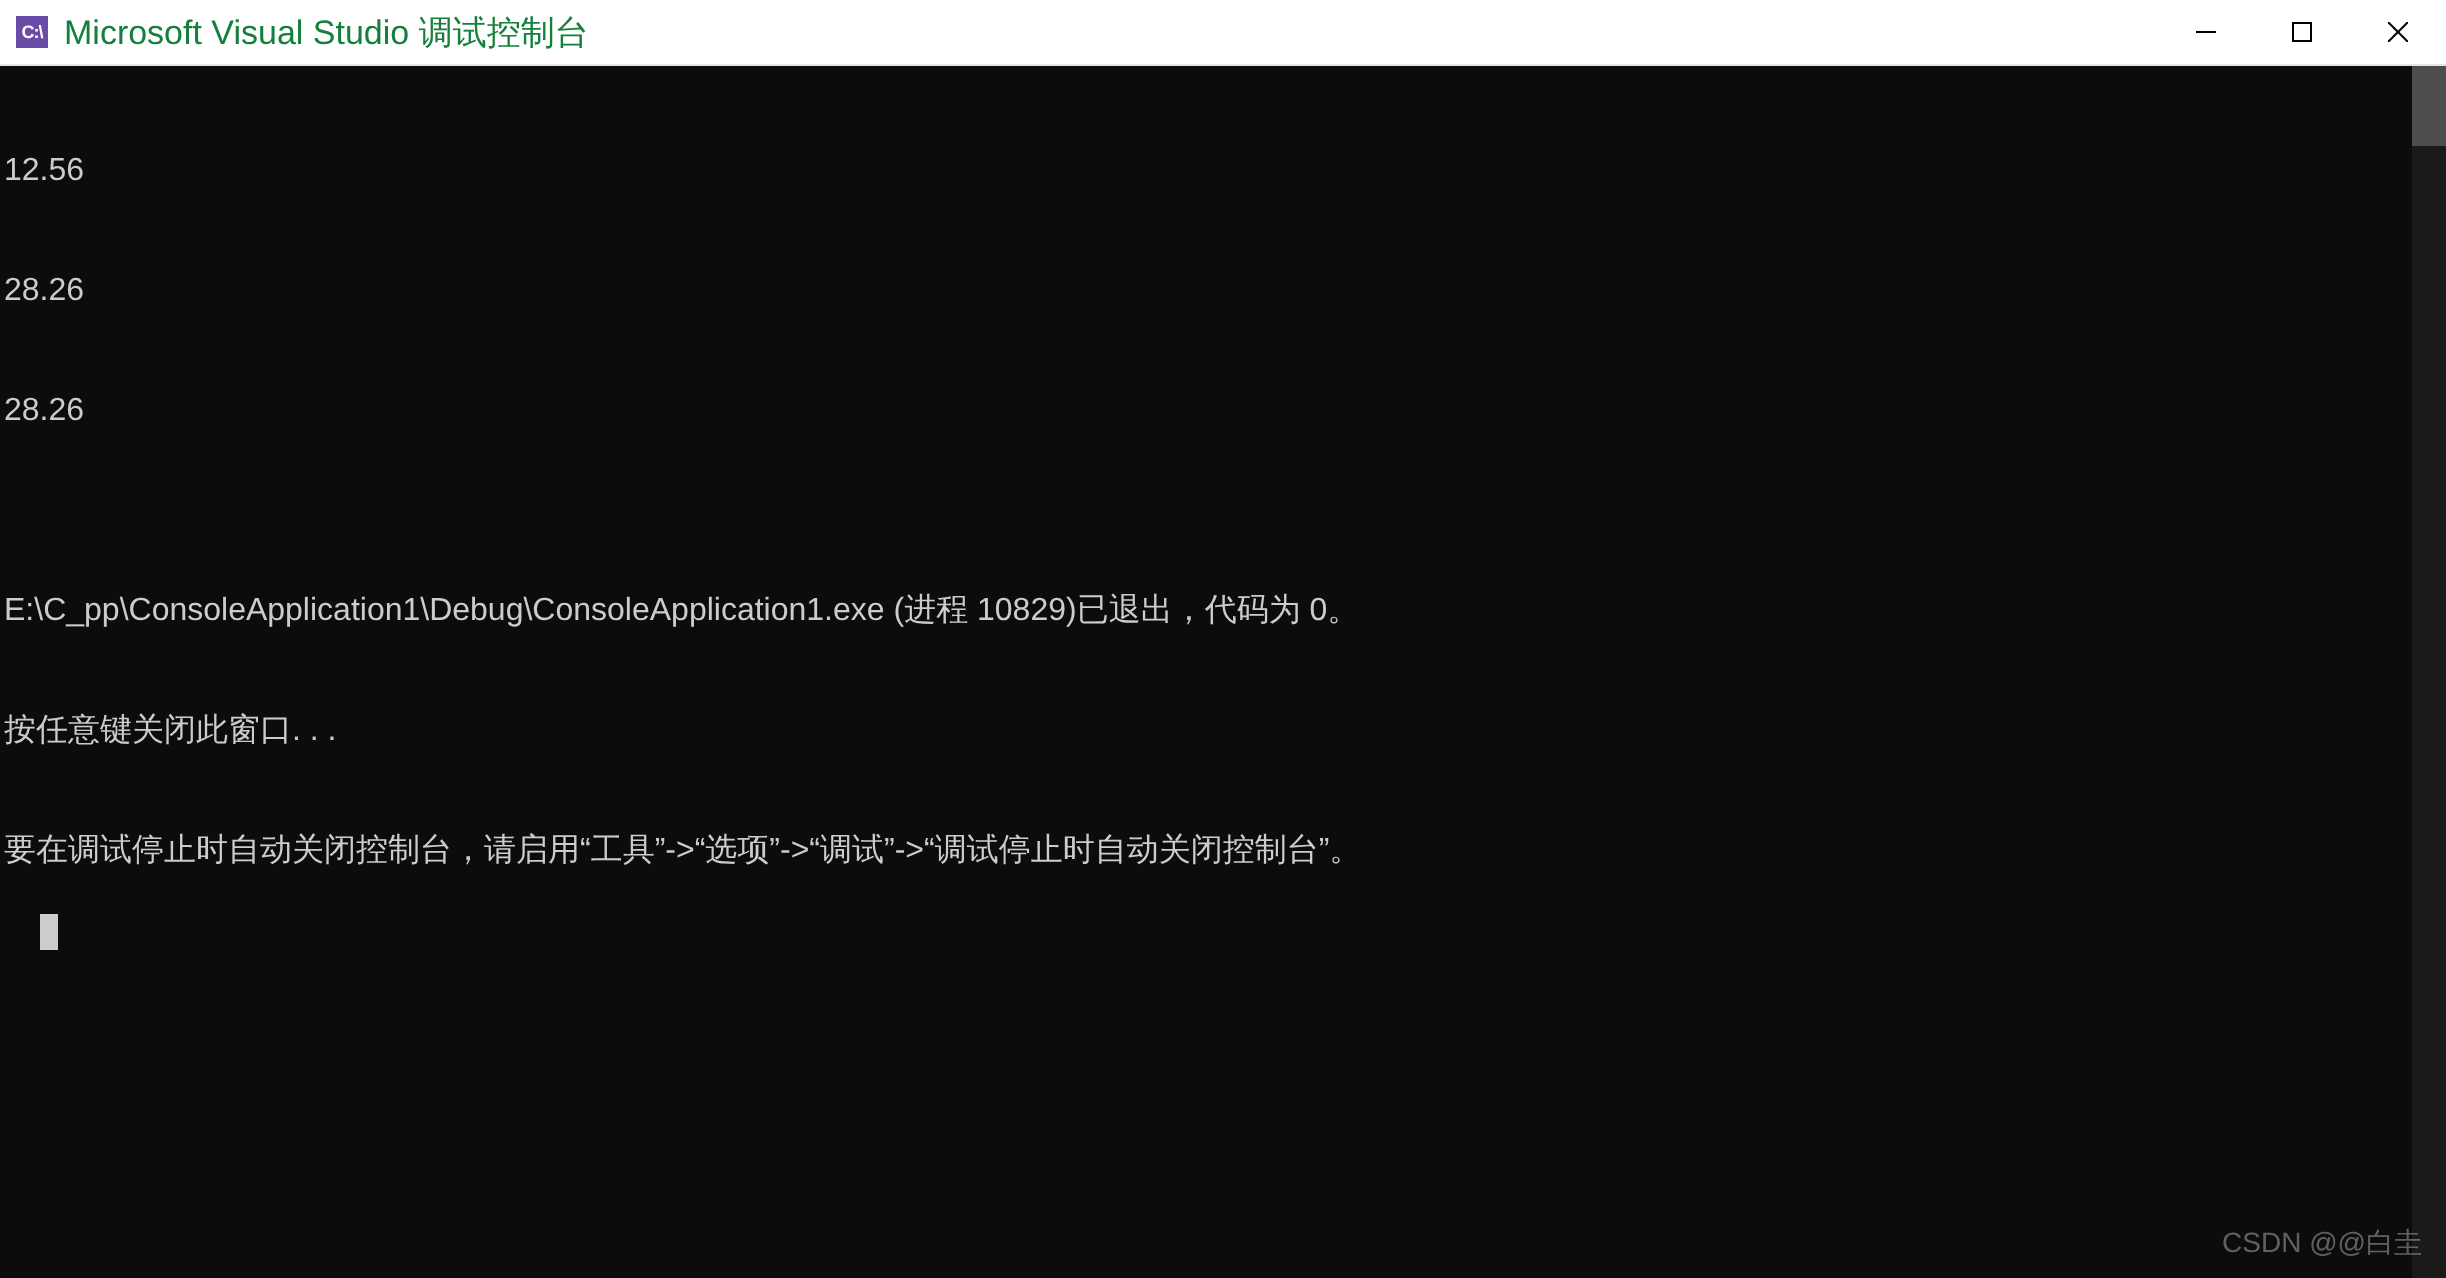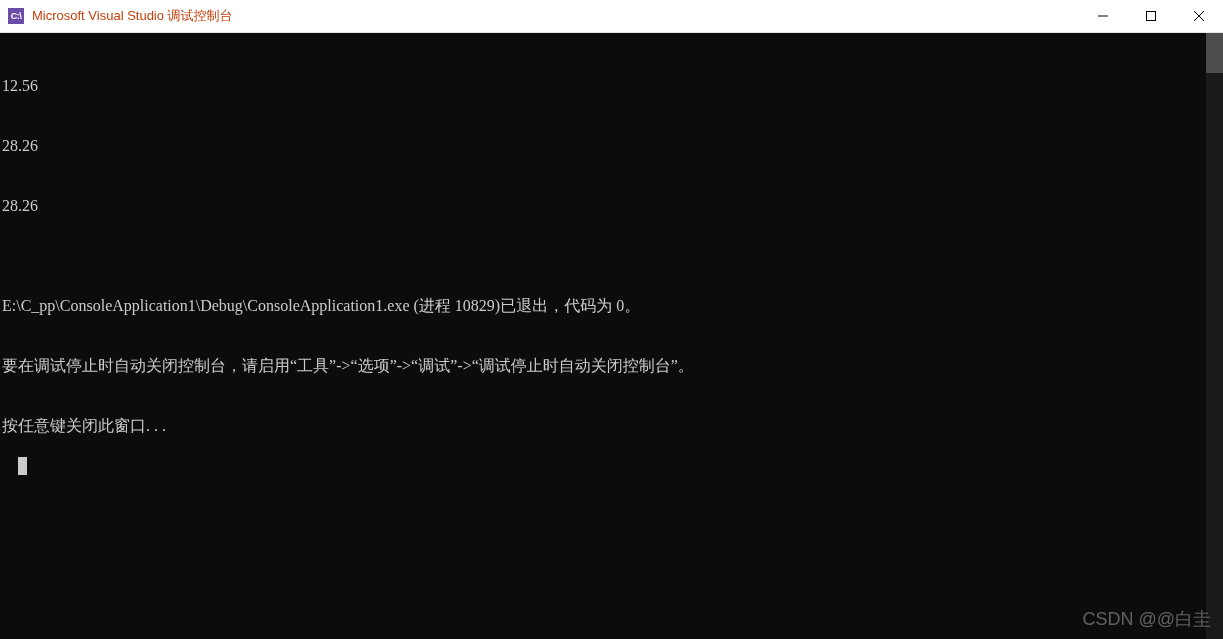--- a/index.html
+++ b/index.html
@@ -31,22 +31,22 @@
       display: inline-flex;
       align-items: center;
       justify-content: center;
       color: #ffffff;
       font-size: 9px;
       font-weight: bold;
       letter-spacing: -0.5px;
     }
     .titlebar-title {
       flex: 1;
-      font-size: 13px;
-      color: #c2410c;
+      font-size: 17px;
+      color: #15803d;
     }
     .window-controls {
       display: flex;
       height: 100%;
     }
     .window-btn {
       width: 48px;
       height: 100%;
       display: flex;
       align-items: center;
@@ -60,21 +60,21 @@
     }
     .console-area {
       height: calc(100% - 33px);
       background: #0c0c0c;
       position: relative;
       display: flex;
     }
     .console-content {
       flex: 1;
       padding: 3px 2px;
-      font-family: Liberation Serif, serif;
+      font-family: Liberation Sans, sans-serif;
       font-size: 16px;
       line-height: 20px;
       color: #cccccc;
       white-space: pre;
       overflow: hidden;
     }
     .console-line {
       display: block;
     }
     .cursor-block {
@@ -97,21 +97,21 @@
       left: 0;
       right: 0;
       height: 40px;
       background: #4d4d4d;
     }
     .watermark {
       position: absolute;
       right: 12px;
       bottom: 8px;
       color: rgba(200,200,200,0.45);
-      font-size: 18px;
+      font-size: 14px;
       font-family: "Microsoft YaHei", sans-serif;
     }
   </style>
 </head>
 <body>
 
 <div class="titlebar">
   <span class="titlebar-icon">C:\</span>
   <span class="titlebar-title">Microsoft Visual Studio 调试控制台</span>
   <div class="window-controls">
@@ -134,21 +134,21 @@
   </div>
 </div>
 
 <div class="console-area">
   <div class="console-content">
     <span class="console-line">12.56</span>
     <span class="console-line">28.26</span>
     <span class="console-line">28.26</span>
     <span class="console-line"></span>
     <span class="console-line">E:\C_pp\ConsoleApplication1\Debug\ConsoleApplication1.exe (进程 10829)已退出，代码为 0。</span>
+    <span class="console-line">按任意键关闭此窗口. . .</span>
     <span class="console-line">要在调试停止时自动关闭控制台，请启用“工具”-&gt;“选项”-&gt;“调试”-&gt;“调试停止时自动关闭控制台”。</span>
-    <span class="console-line">按任意键关闭此窗口. . .</span>
     <span class="cursor-block"></span>
   </div>
   <div class="scrollbar-track">
     <div class="scrollbar-thumb"></div>
   </div>
   <div class="watermark">CSDN @@白圭</div>
 </div>
 
 </body></html>

